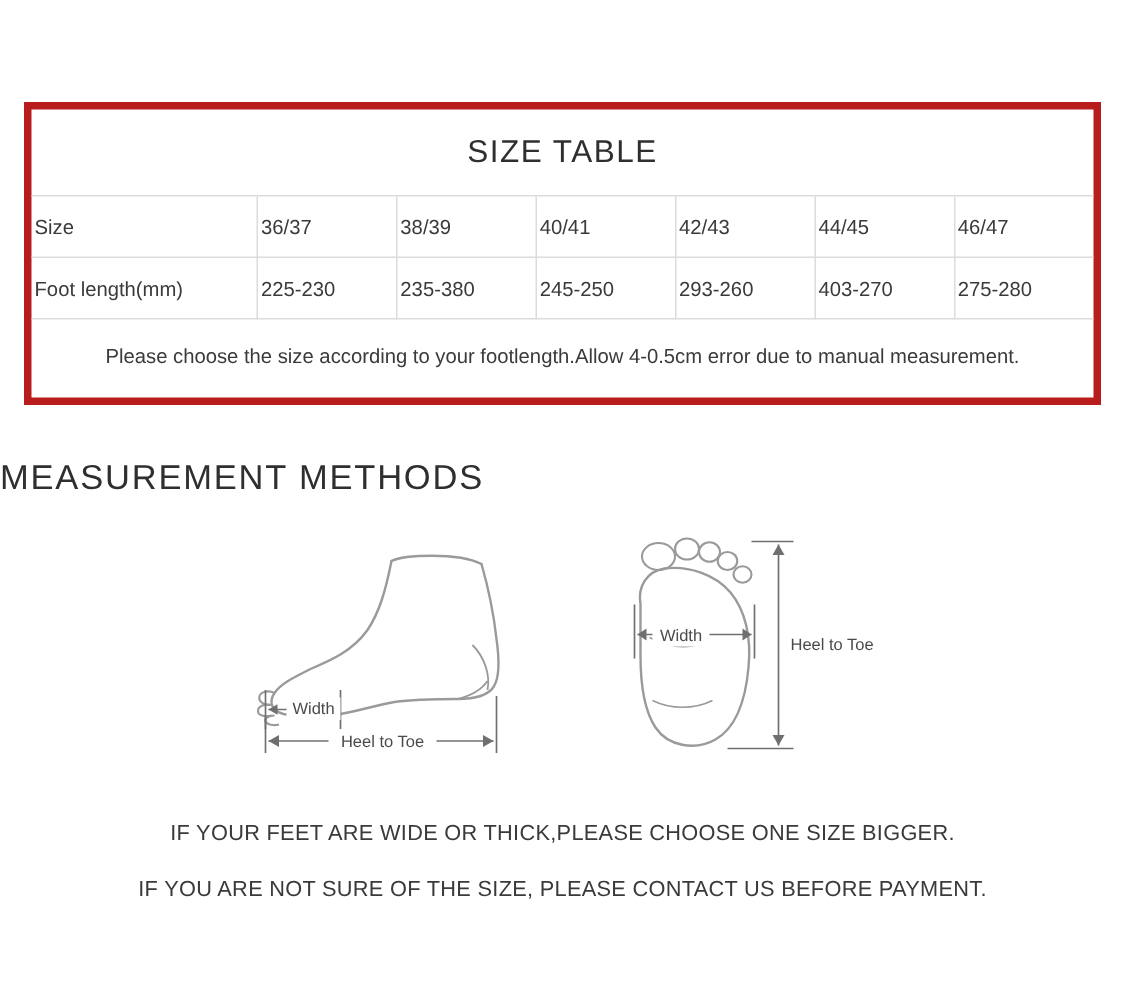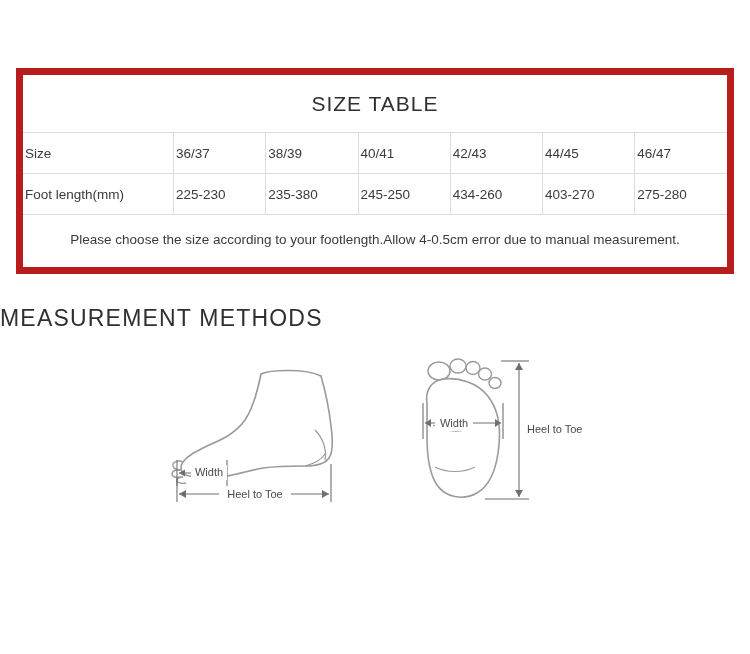--- a/index.html
+++ b/index.html
@@ -21,21 +21,21 @@
     height: 654px;
     position: relative;
   }
 
   
   .table-wrap {
     position: absolute;
     left: 16px;
     top: 68px;
     width: 718px;
-    border: 7px solid #b91c1c;
+    border: 5px solid #b91c1c;
     box-sizing: border-box;
     background: #fff;
   }
   .table-title {
     text-align: center;
     font-size: 21px;
     letter-spacing: 1px;
     color: #2f2f2f;
     padding: 17px 0 16px 0;
     border-bottom: 1px solid #dcdcdc;
@@ -136,21 +136,21 @@
         <td>40/41</td>
         <td>42/43</td>
         <td>44/45</td>
         <td>46/47</td>
       </tr>
       <tr>
         <td class="head-cell">Foot length(mm)</td>
         <td>225-230</td>
         <td>235-380</td>
         <td>245-250</td>
-        <td>434-260</td>
+        <td>293-260</td>
         <td>403-270</td>
         <td>275-280</td>
       </tr>
     </tbody>
       </table>
 
     <div class="note-row">Please choose the size according to your footlength.Allow 4-0.5cm error due to manual measurement.</div>
   </div>
 
   <div class="mm-title">MEASUREMENT METHODS</div>
@@ -217,14 +217,18 @@
         <line x1="96" y1="6" x2="124" y2="6"></line>
         <line x1="80" y1="144" x2="124" y2="144"></line>
         <line x1="114" y1="8" x2="114" y2="142"></line>
         <path d="M114 8 l-4 7 h8 z" fill="#6f6f6f" stroke="none"></path>
         <path d="M114 142 l-4 -7 h8 z" fill="#6f6f6f" stroke="none"></path>
       </g>
       <text class="svg-label" x="122" y="78" text-anchor="start">Heel to Toe</text>
     </svg>
   </div>
 
+  <div class="footnotes">
+    <p class="footnote">IF YOUR FEET ARE WIDE OR THICK,PLEASE CHOOSE ONE SIZE BIGGER.</p>
+    <p class="footnote">IF YOU ARE NOT SURE OF THE SIZE, PLEASE CONTACT US BEFORE PAYMENT.</p>
+  </div>
 
 </div>
 
 </body></html>

